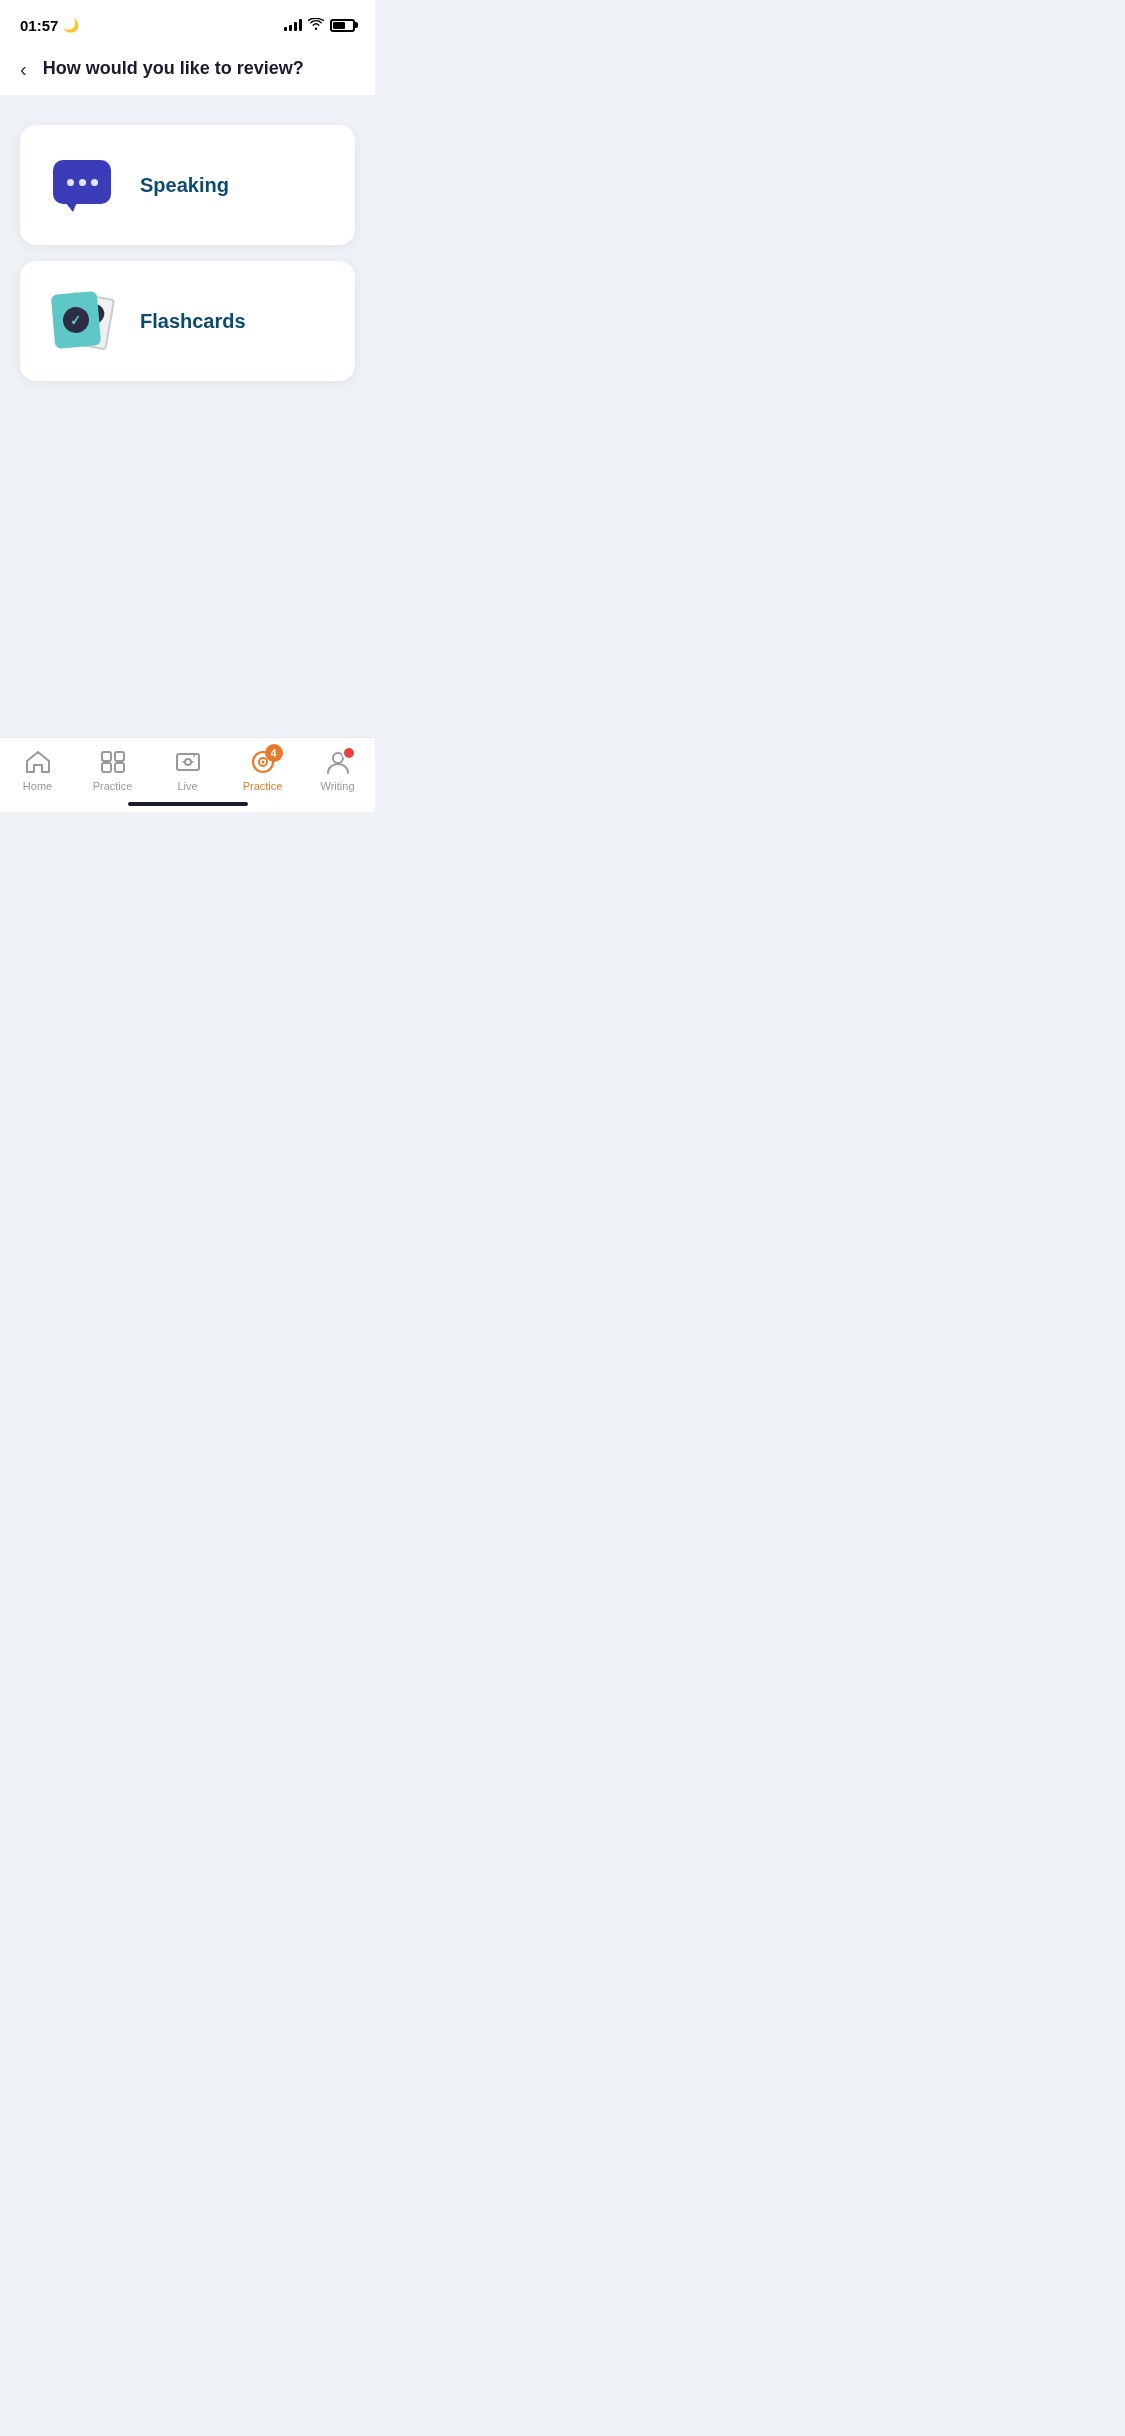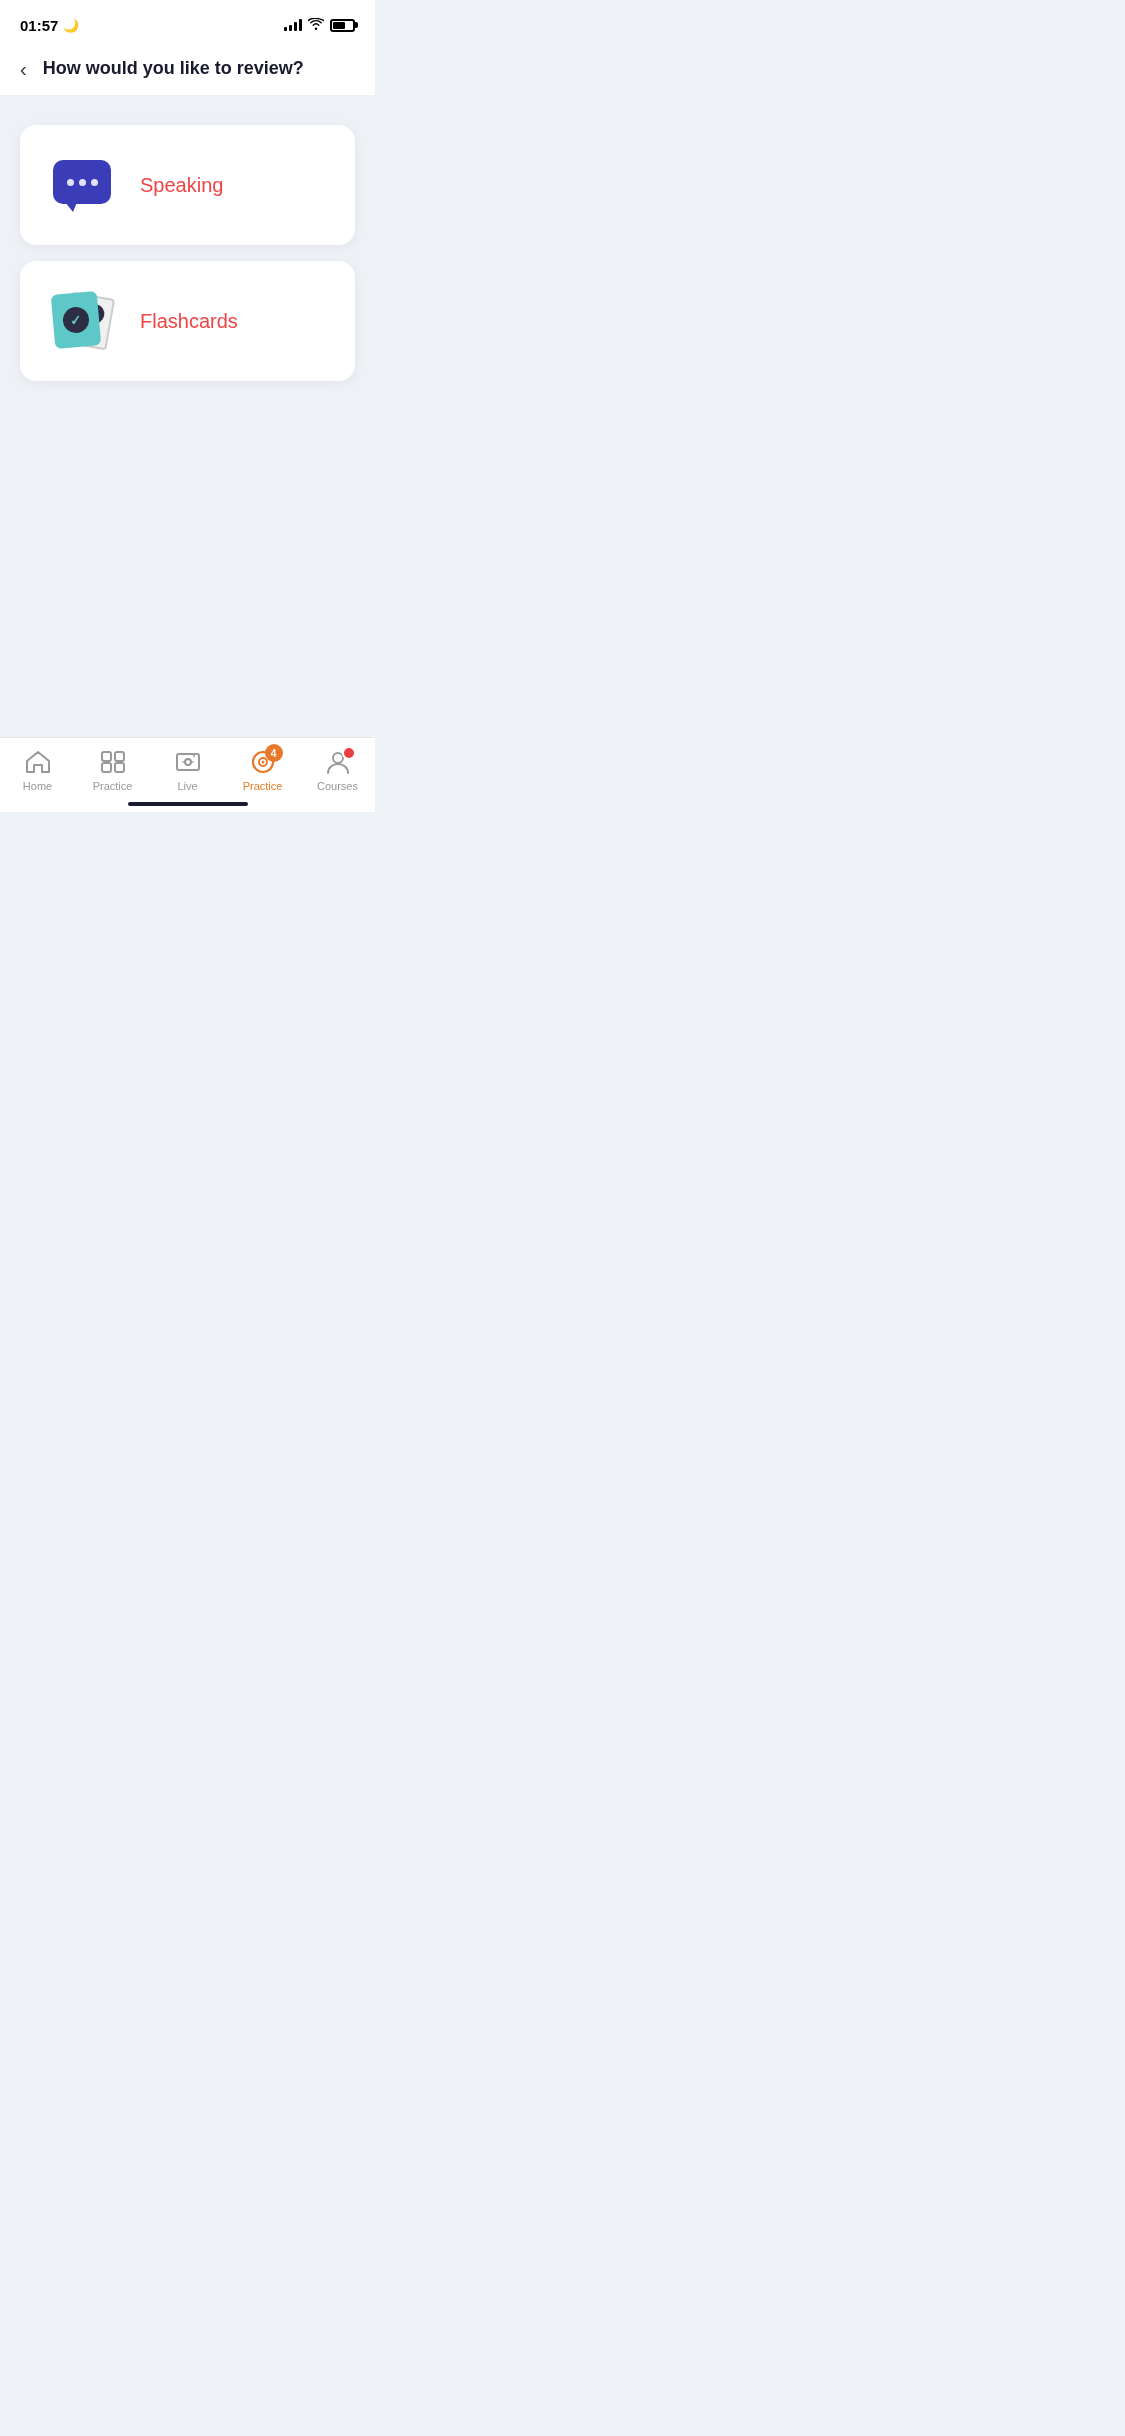--- a/index.html
+++ b/index.html
@@ -141,22 +141,22 @@
       width: 70px;
       height: 60px;
       flex-shrink: 0;
       display: flex;
       align-items: center;
       justify-content: center;
     }
 
     .card-label {
       font-size: 20px;
-      font-weight: 400;
-      color: #ef4444;
+      font-weight: 700;
+      color: #0c4a6e;
     }
 
     
     .speaking-bubble {
       position: relative;
       width: 60px;
       height: 50px;
     }
 
     .bubble-main {
@@ -458,18 +458,18 @@
   </div>
 
   <div class="nav-item">
     <div class="nav-icon">
       <svg width="26" height="26" viewBox="0 0 26 26" fill="none">
         <circle cx="13" cy="9" r="5" stroke="#999" stroke-width="2" fill="none"></circle>
         <path d="M3 24c0-5.5 4.5-9 10-9s10 3.5 10 9" stroke="#999" stroke-width="2" stroke-linecap="round" fill="none"></path>
       </svg>
       <div class="profile-badge"></div>
     </div>
-    <span class="nav-label">Courses</span>
+    <span class="nav-label">Writing</span>
   </div>
 
 </div>
 
 <div class="home-indicator"></div>
 
 </body></html>

